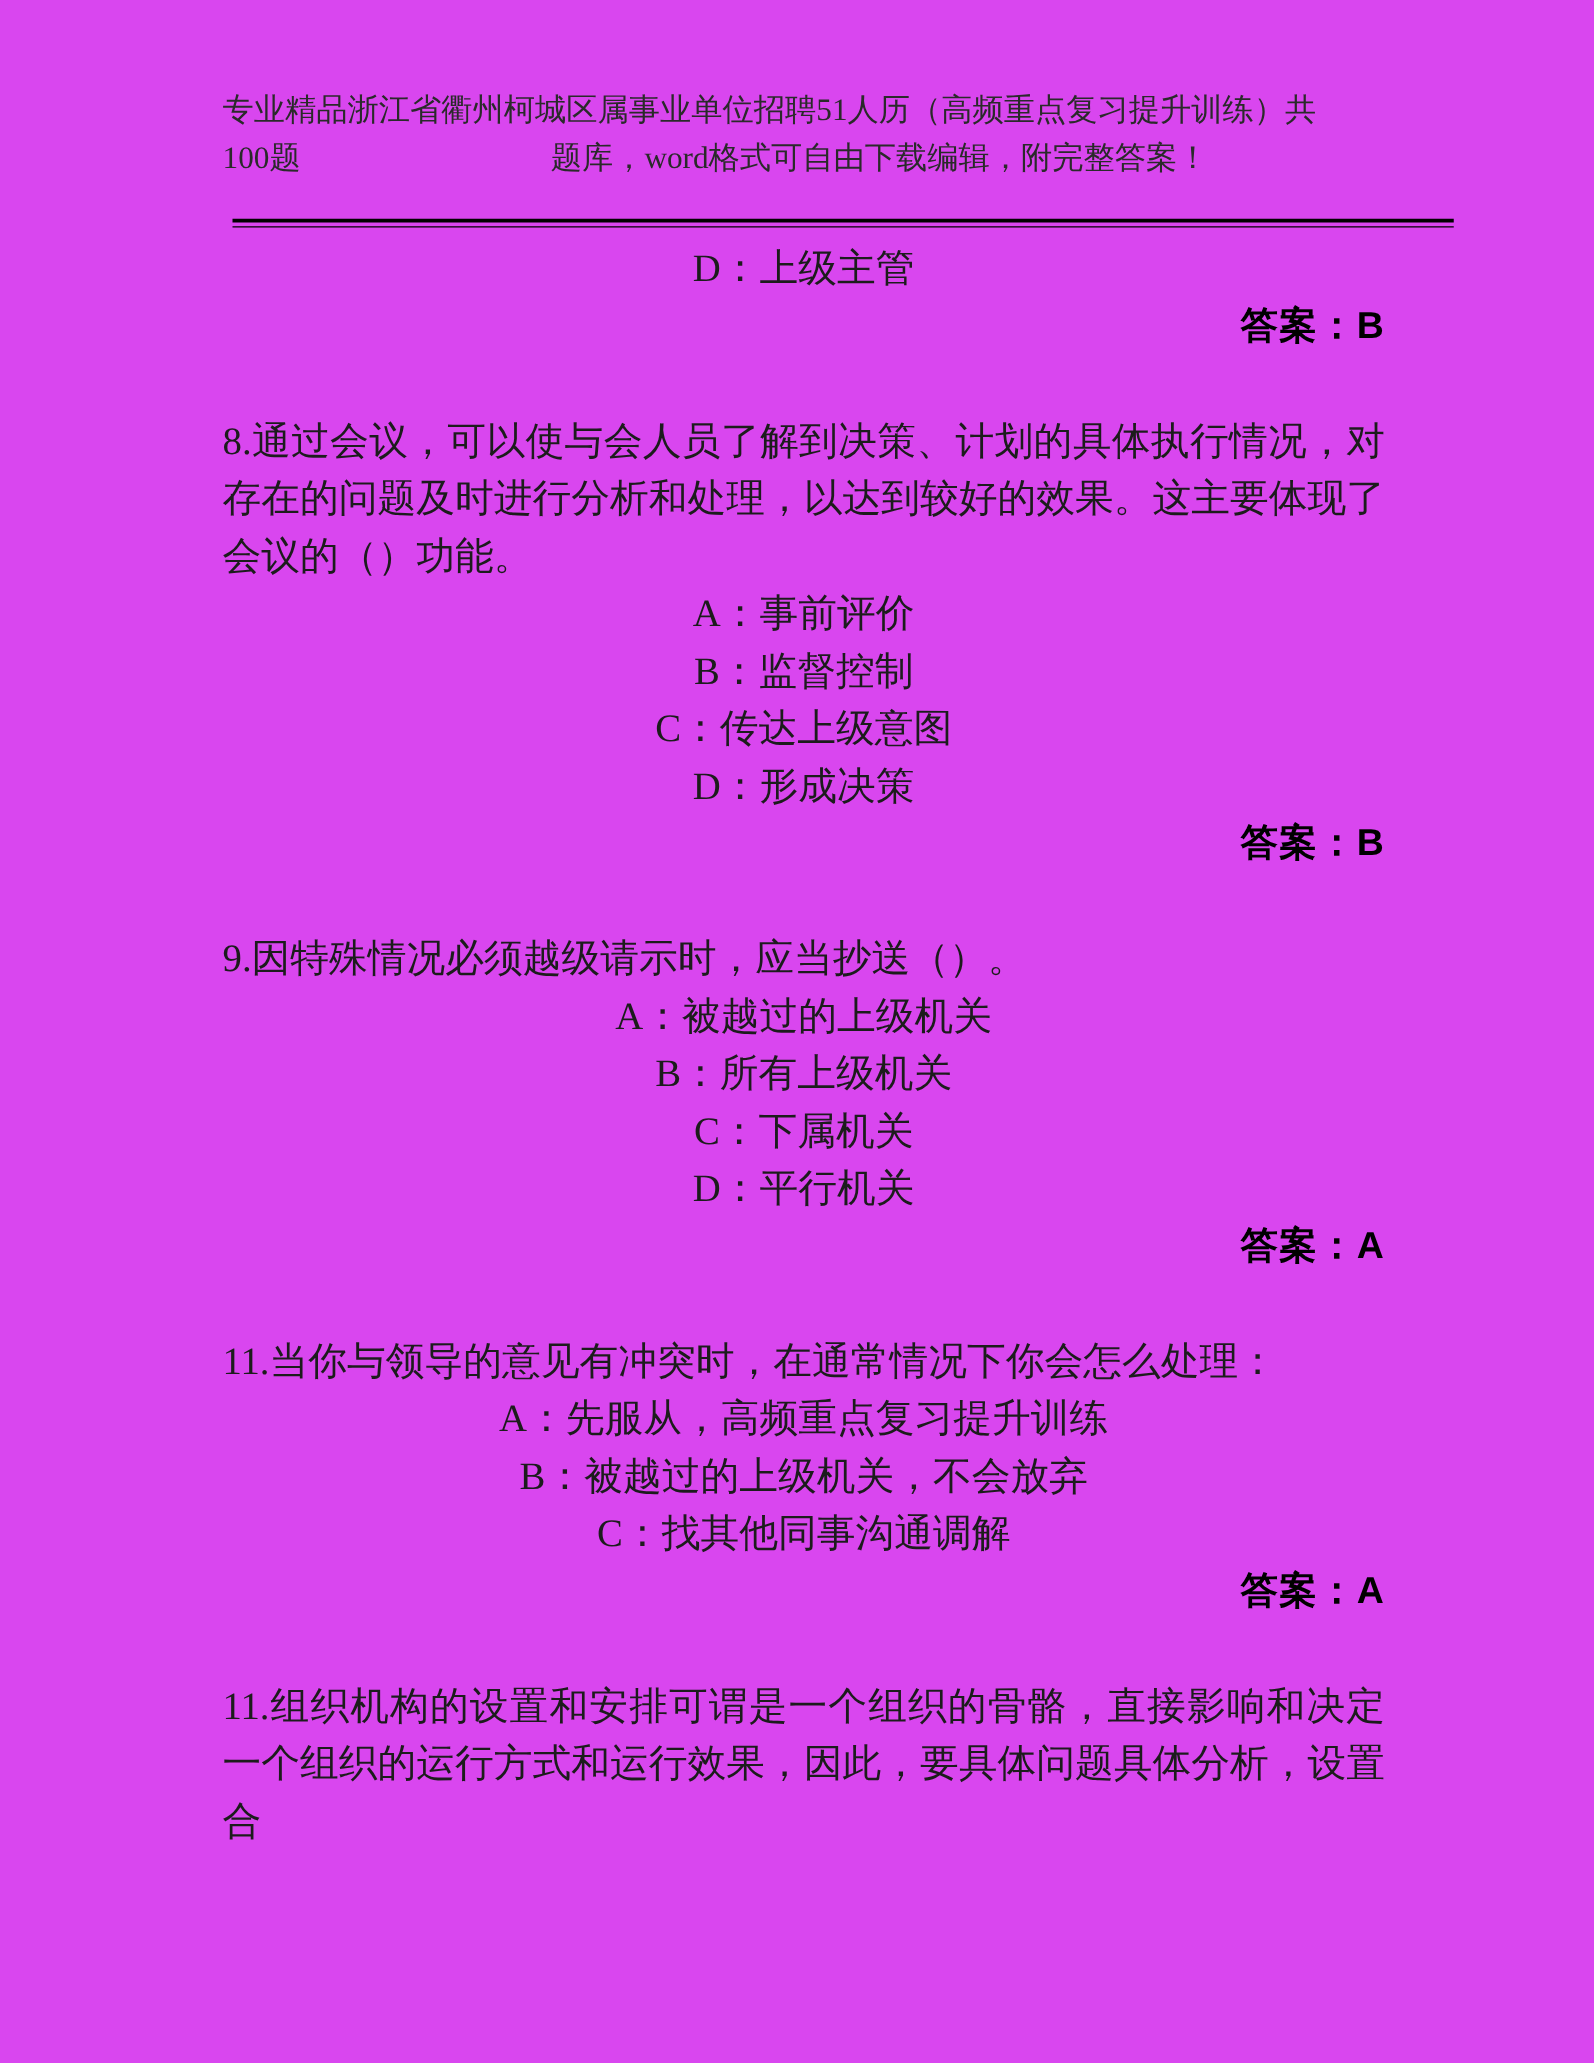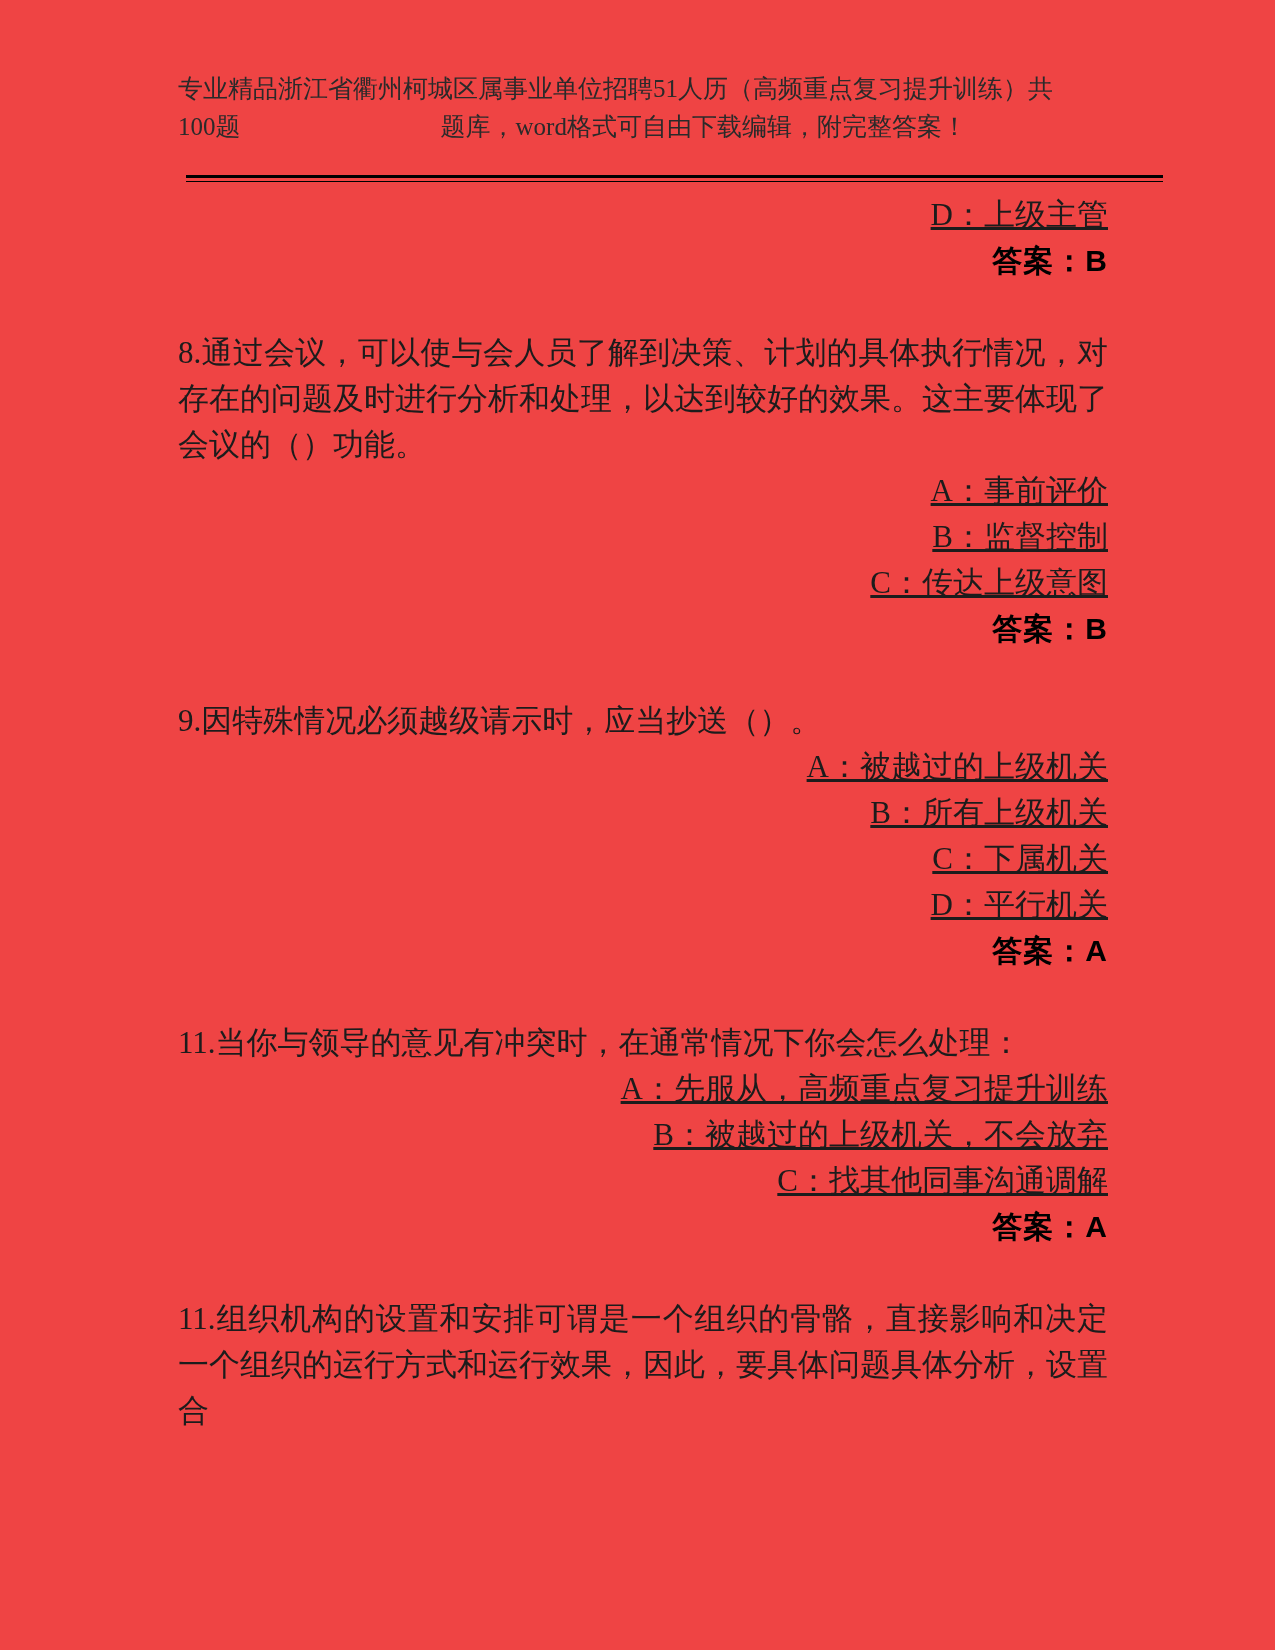--- a/index.html
+++ b/index.html
@@ -1,20 +1,20 @@
 <!DOCTYPE html>
 <html><head>
 <meta charset="utf-8">
 <style>
   html, body { margin: 0; padding: 0; background: #e8e8e8; }
   .page {
     position: relative;
     width: 1275px;
     height: 1650px;
-    background: #ef4444;
+    background: #d946ef;
     margin: 0 auto;
     overflow: hidden;
     font-family: "Liberation Serif", "DejaVu Serif", serif;
     color: #1c1c1c;
   }
   .content {
     position: absolute;
     left: 178px;
     top: 70px;
     width: 930px;
@@ -37,21 +37,21 @@
     margin-top: 10px;
     font-size: 31px;
     line-height: 46px;
   }
   .q-block { margin-top: 46px; }
   .q-text {
     text-align: justify;
     text-justify: inter-ideograph;
     margin-top: 28px;
   }
-  .opt-line { text-align: right; text-decoration: underline; }
+  .opt-line { text-align: center; }
   .answer-line {
     font-family: "Liberation Sans", "DejaVu Sans", sans-serif;
     font-weight: 700;
     font-size: 30px;
     line-height: 46px;
     color: #000;
     letter-spacing: 1px;
     text-align: right;
   }
 </style>
@@ -73,20 +73,21 @@
       <div class="q-block" style="margin-top:0">
         <div class="opt-line">D：上级主管</div>
         <div class="answer-line">答案：B</div>
       </div>
 
       <div class="q-block">
         <div class="q-text">8.通过会议，可以使与会人员了解到决策、计划的具体执行情况，对存在的问题及时进行分析和处理，以达到较好的效果。这主要体现了会议的（）功能。</div>
         <div class="opt-line">A：事前评价</div>
         <div class="opt-line">B：监督控制</div>
         <div class="opt-line">C：传达上级意图</div>
+        <div class="opt-line">D：形成决策</div>
         <div class="answer-line">答案：B</div>
       </div>
 
       <div class="q-block">
         <div class="q-text">9.因特殊情况必须越级请示时，应当抄送（）。</div>
         <div class="opt-line">A：被越过的上级机关</div>
         <div class="opt-line">B：所有上级机关</div>
         <div class="opt-line">C：下属机关</div>
         <div class="opt-line">D：平行机关</div>
         <div class="answer-line">答案：A</div>

